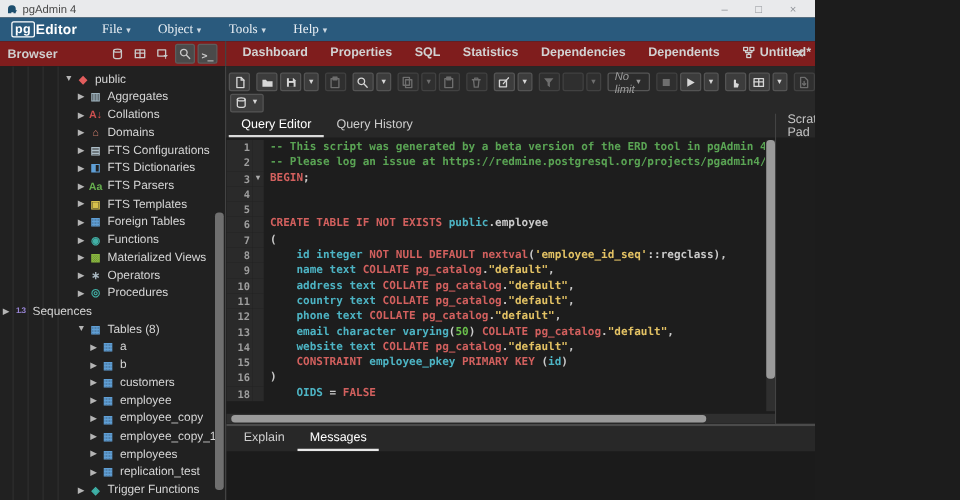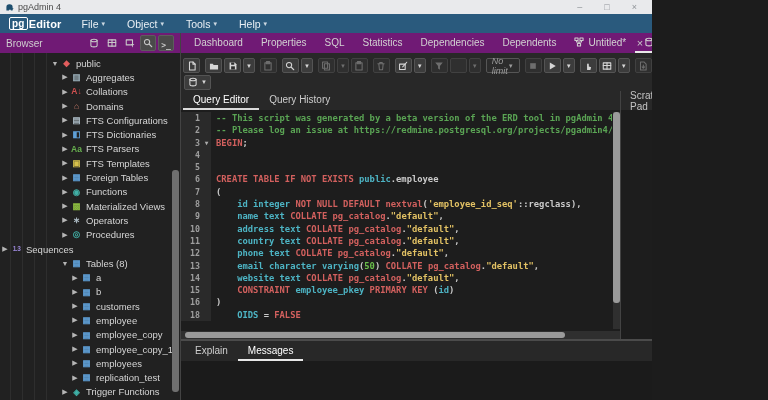--- a/index.html
+++ b/index.html
@@ -11,25 +11,25 @@
   .titlebar { height:14px; background:#e9eaec; display:flex; align-items:center; padding:0 5px; gap:4px; flex:none; }
   .titlebar .ttl { font-size:9px; color:#4a4a4a; }
   .win-controls { margin-left:auto; display:flex; gap:22px; color:#8f9398; font-size:9px; padding-right:10px; align-items:center; }
   .win-controls span { cursor:default; line-height:1; }
 
   
   .menubar { height:19px; background:var(--blue,#2a5a7d); display:flex; align-items:center; padding:4px 9px; gap:20px; flex:none; }
   .logo { display:flex; align-items:center; color:#fff; font-weight:bold; font-size:11px; letter-spacing:.2px; }
   .logo .pgbox { border:1px solid #fff; border-radius:2px; padding:0 2px; margin-right:1px; font-size:10px; }
   .menus { display:flex; gap:22px; }
-  .menu-item { color:#e9eff4; font-size:10.5px; display:flex; align-items:center; gap:3px; cursor:default; }
+  .menu-item { color:#e9eff4; font-size:10.5px; display:flex; align-items:center; gap:3px; cursor:default;font-family:Liberation Serif, serif; }
   .menu-item .caret { font-size:7px; opacity:.85; }
 
   
-  .band { height:20px; background:#701a75; display:flex; flex:none; align-items:stretch; }
+  .band { height:20px; background:#7f1d1d; display:flex; flex:none; align-items:stretch;font-weight:bold; }
   .browser-header { width:181px; flex:none; display:flex; align-items:center; padding:0 6px; border-right:1px solid #434343; }
   .browser-title { color:#cfcfcf; font-size:10px; }
   .bh-icons { margin-left:auto; display:flex; gap:2px; align-items:center; }
   .bh-btn { width:16px; height:16px; display:flex; align-items:center; justify-content:center; color:#c9c9c9; border-radius:2px; }
   .bh-btn.raised { background:#4a4a4a; border:1px solid #5d5d5d; }
   .main-tabs { display:flex; flex:1; padding-left:4px; align-items:stretch; min-width:0; }
   .mtab { display:flex; align-items:center; gap:4px; padding:0 9px; color:#d2d2d2; font-size:10px;
     border-bottom:2px solid transparent; white-space:nowrap; cursor:default; }
   .mtab.active { border-bottom-color:#e8e8e8; color:#fff; }
   .mtab .tic { display:flex; align-items:center; color:#cfcfcf; }

